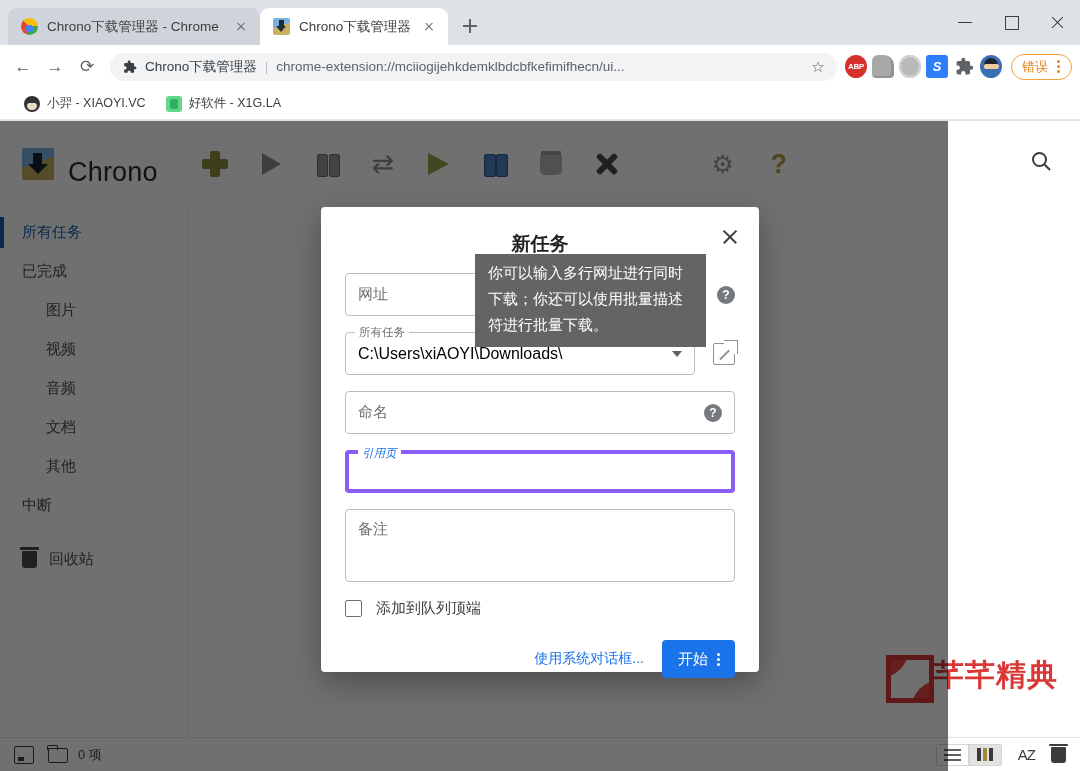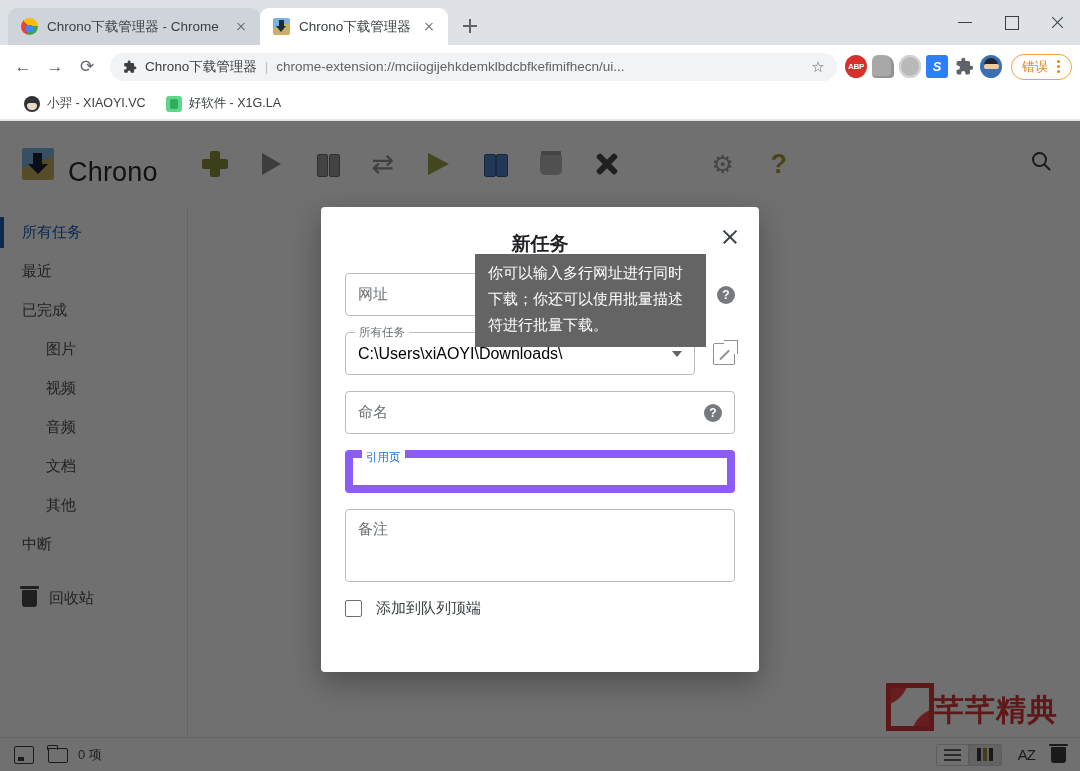--- a/index.html
+++ b/index.html
@@ -323,40 +323,40 @@
     width: 15px; height: 16px; background: #3c3c3c; border-radius: 1px 1px 3px 3px;
     position: relative; cursor: pointer;
   }
   .sb-trash::before {
     content: ""; position: absolute; left: -2px; top: -3px; width: 19px; height: 2.4px;
     background: #3c3c3c; border-radius: 1px;
   }
 
   
   .watermark {
-    position: absolute; right: 22px; bottom: 40px; display: flex; align-items: flex-end;
+    position: absolute; right: 22px; bottom: 68px; display: flex; align-items: flex-start;
     opacity: .96;
   }
   .wm-logo {
     width: 48px; height: 48px; border: 5px solid #d8302f; position: relative; overflow: hidden;
     background: #fff;
   }
   .wm-logo::before {
     content: ""; position: absolute; left: -12px; top: -12px; width: 30px; height: 30px;
     background: #e8413f; border-radius: 0 0 30px 0;
   }
   .wm-logo::after {
     content: ""; position: absolute; right: -12px; bottom: -12px; width: 30px; height: 30px;
     background: #e8413f; border-radius: 30px 0 0 0;
   }
   .wm-text { font-size: 30px; color: #d8302f; font-weight: bold; letter-spacing: 1px; }
 
   
   .overlay {
-    position: absolute; left: 0; top: 121px; width: 1080px; height: 650px;
+    position: absolute; left: 0; top: 121px; width: 948px; height: 650px;
     background: rgba(0,0,0,.56); z-index: 20;
   }
   .dialog {
     position: absolute; left: 321px; top: 86px; width: 438px; height: 465px;
     background: #fff; border-radius: 4px; box-shadow: 0 11px 30px rgba(0,0,0,.3);
     padding: 20px 24px 18px;
   }
   .dlg-title {
     text-align: center; font-size: 19px; font-weight: bold; color: #202124; margin-top: 4px;
   }
@@ -387,21 +387,21 @@
   .row { display: flex; align-items: center; gap: 10px; }
 
   .legend-box {
     border: 1px solid #b9bcc0; border-radius: 4px; height: 43px; position: relative;
     display: flex; align-items: center; padding: 0 12px; width: 352px; cursor: pointer;
   }
   .legend-box .lbl {
     position: absolute; left: 9px; top: -8px; background: #fff; padding: 0 4px;
     font-size: 11.5px; color: #6b6f73;
   }
-  .legend-box.focused { border: 8px solid #8b5cf6; }
+  .legend-box.focused { border: 4px solid #8b5cf6; font-style: italic; }
   .legend-box.focused .lbl { color: #1a73e8; }
   .caret {
     width: 0; height: 0; margin-left: auto;
     border-left: 5.5px solid transparent; border-right: 5.5px solid transparent;
     border-top: 6.5px solid #5f6368;
   }
   .ext-open {
     width: 22px; height: 22px; border: 1.7px solid #8d9094; border-radius: 2px;
     position: relative; cursor: pointer; flex: 0 0 22px; margin-left: 8px;
   }
@@ -541,23 +541,20 @@
             <circle cx="10.5" cy="10.5" r="6.5"></circle>
             <path d="M15.5 15.5 L21 21"></path>
           </svg>
       </div>
     </div>
 
     <div class="app-body">
       <div class="sidebar">
         <div class="side-item active">
             <span>所有任务</span>
-          </div>
-        <div class="side-item">
-            <span>最近</span>
           </div>
         <div class="side-item">
             <span>已完成</span>
           </div>
         <div class="side-item sub">
             <span>图片</span>
           </div>
         <div class="side-item sub">
             <span>视频</span>
           </div>
@@ -645,18 +642,29 @@
 
       <div class="field">
         <div class="notes">备注</div>
       </div>
 
       <div class="checkrow">
         <span class="cbox"></span>
         <span class="cbox-lbl">添加到队列顶端</span>
       </div>
 
+      <div class="dlg-actions">
+        <span class="link-btn">使用系统对话框...</span>
+        <div class="primary">
+          <span>开始</span>
+          <span class="kebab">
+              <i></i>
+              <i></i>
+              <i></i>
+            </span>
+        </div>
+      </div>
 
       <div class="tooltip">你可以输入多行网址进行同时下载；你还可以使用批量描述符进行批量下载。</div>
     </div>
   </div>
 
 </div>
 
 </body></html>

